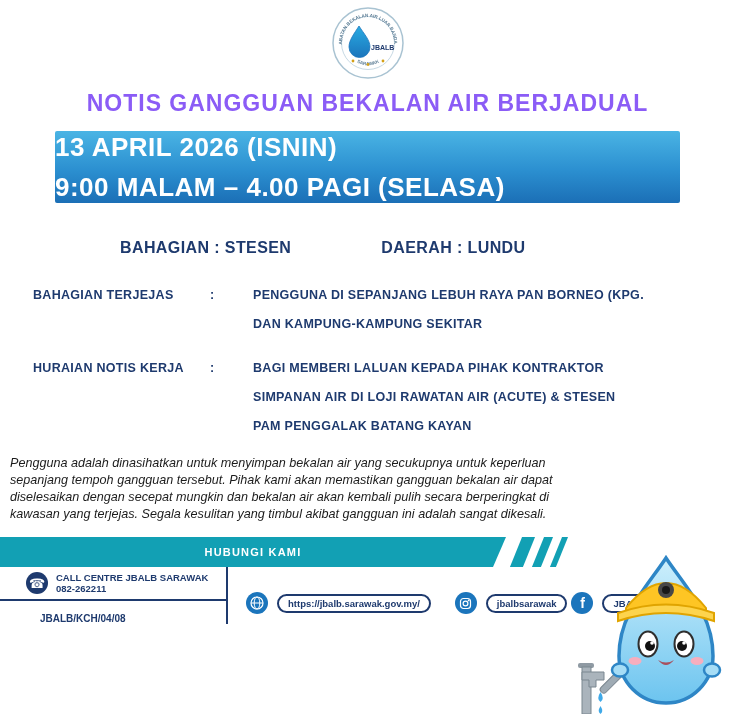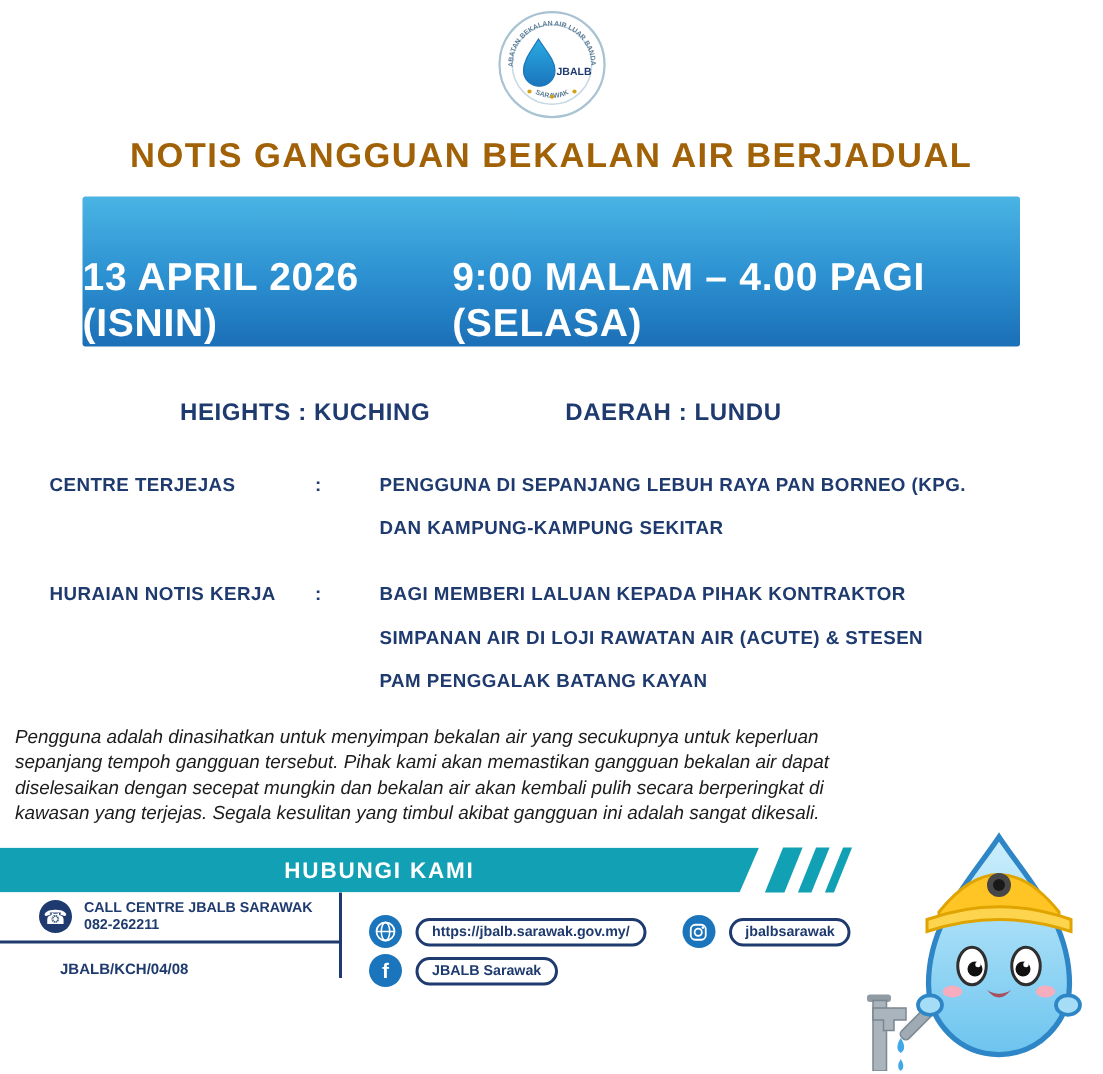--- a/index.html
+++ b/index.html
@@ -6,28 +6,28 @@
   html,body { background:#ffffff; }
   body { font-family:"Liberation Sans", sans-serif; }
   .page {
     position:relative; width:735px; height:716px; background:#fff;
     overflow:hidden; margin:0 auto;
   }
   
   .logo-wrap { display:flex; justify-content:center; padding-top:6px; }
   
   .title {
-    margin-top:10px; text-align:center; color:#a16207;
+    margin-top:10px; text-align:center; color:#8b5cf6;
     font-size:23px; font-weight:bold; letter-spacing:1px;
   }
   
   .banner {
-    margin:14px 55px 0 55px; height:100px; border-radius:2px;
+    margin:14px 55px 0 55px; height:72px; border-radius:2px;
     background:linear-gradient(180deg,#4ab4e4 0%, #2b8fd0 55%, #1b6fb6 100%);
-    display:flex; flex-direction:row; align-items:flex-end; justify-content:center;
+    display:flex; flex-direction:column; align-items:flex-start; justify-content:center;
     gap:9px; color:#ffffff; font-weight:bold; font-size:26px; letter-spacing:0.5px;
   }
   
   .loc-row {
     margin:36px 0 0 120px; display:flex; gap:90px;
     color:#1e3a6e; font-weight:bold; font-size:16px; letter-spacing:0.4px;
   }
   
   .section {
     display:grid; grid-template-columns:177px 43px 1fr;
@@ -42,21 +42,21 @@
     margin:14px 170px 0 10px;
     font-style:italic; font-size:12.6px; line-height:17px; color:#1c1c1c;
   }
   
   .contact-bar { position:relative; margin-top:14px; height:30px; width:575px; }
   .bar-main {
     position:absolute; left:0; top:0; bottom:0; width:506px;
     background:#12a0b4;
     clip-path:polygon(0 0, 100% 0, calc(100% - 13px) 100%, 0 100%);
     display:flex; align-items:center; justify-content:center;
-    color:#fff; font-weight:bold; font-size:15px; letter-spacing:1.2px;
+    color:#fff; font-weight:bold; font-size:11px; letter-spacing:1.2px;
   }
   .stripe { position:absolute; top:0; height:100%; background:#12a0b4; transform:skewX(-22deg); }
   .stripe.s1 { left:516px; width:13px; }
   .stripe.s2 { left:538px; width:9px; }
   .stripe.s3 { left:556px; width:6px; }
   
   .footer { display:flex; height:57px; }
   .f-left {
     width:228px; border-right:2px solid #1e3a6e;
     display:flex; flex-direction:column;
@@ -66,21 +66,21 @@
     width:22px; height:22px; border-radius:50%; flex:0 0 22px;
     display:flex; align-items:center; justify-content:center; color:#fff;
   }
   .navy-bg { background:#1e3a6e; font-size:13px; }
   .blue-bg { background:#1b75bc; }
   .call-text { display:flex; flex-direction:column; color:#1e3a6e; font-weight:bold; font-size:9.5px; line-height:11.5px; }
   .ref-row {
     border-top:2px solid #1e3a6e; padding:12px 0 0 40px;
     color:#1e3a6e; font-weight:bold; font-size:10px;
   }
-  .f-mid { flex:1; padding:15px 0 0 18px; display:flex; flex-direction:column; gap:4px; }
+  .f-mid { flex:1; padding:15px 0 0 18px; display:flex; flex-direction:row; gap:4px; }
   .mid-row { display:flex; align-items:center; gap:9px; }
   .pill {
     border:2px solid #1e3a6e; border-radius:12px; padding:2px 9px;
     color:#1e3a6e; font-weight:bold; font-size:9.5px; white-space:nowrap; background:#fff;
   }
   .fb-letter { font-weight:bold; font-size:14px; line-height:1; padding-bottom:1px; }
   .ig-gap { width:6px; }
   
   .mascot { position:absolute; right:4px; bottom:2px; }
 </style>
@@ -116,26 +116,26 @@
   </div>
 
   <div class="title">NOTIS GANGGUAN BEKALAN AIR BERJADUAL</div>
 
   <div class="banner">
     <div>13 APRIL 2026 (ISNIN)</div>
     <div>9:00 MALAM – 4.00 PAGI (SELASA)</div>
   </div>
 
   <div class="loc-row">
-    <span>HEIGHTS : KUCHING</span>
+    <span>BAHAGIAN : STESEN</span>
     <span>DAERAH : LUNDU</span>
   </div>
 
   <div class="section">
-    <div class="label">CENTRE TERJEJAS</div>
+    <div class="label">BAHAGIAN TERJEJAS</div>
     <div class="colon">:</div>
     <div class="lines">
       <div>PENGGUNA DI SEPANJANG LEBUH RAYA PAN BORNEO (KPG.</div>
       <div>DAN KAMPUNG-KAMPUNG SEKITAR</div>
     </div>
   </div>
 
   <div class="section">
     <div class="label">HURAIAN NOTIS KERJA</div>
     <div class="colon">:</div>

